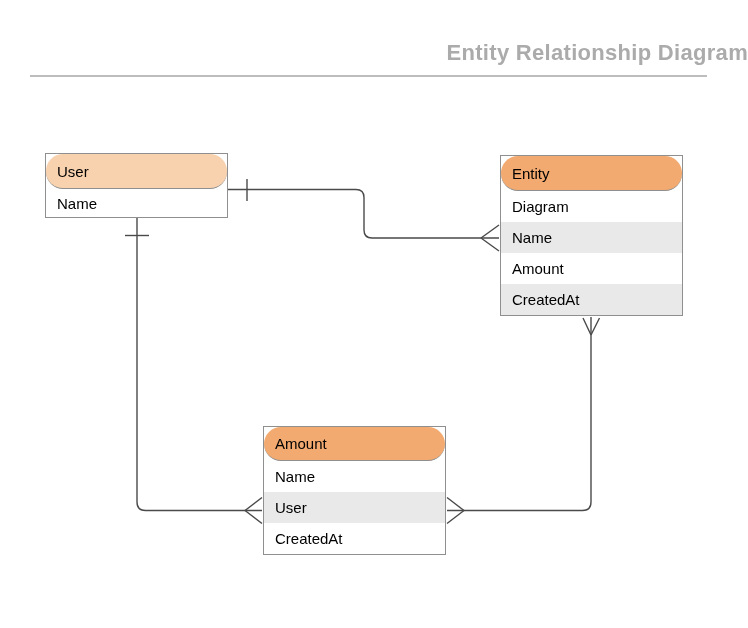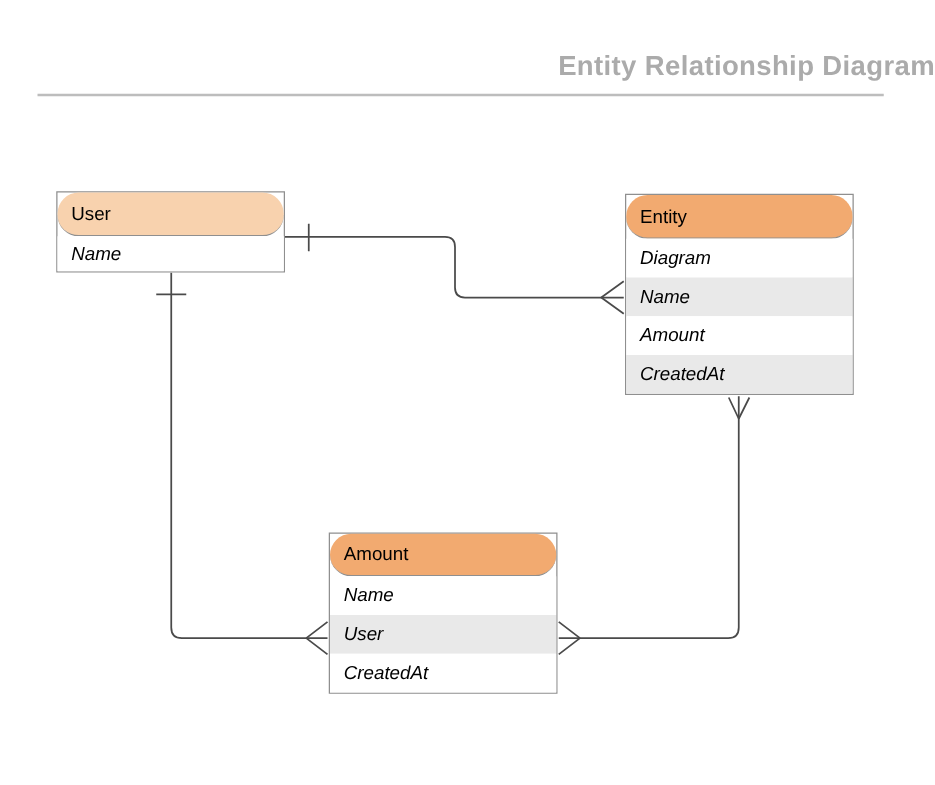--- a/index.html
+++ b/index.html
@@ -31,21 +31,20 @@
     font-size:15px;color:#000;
   }
   .erd-header{
     display:flex;align-items:center;box-sizing:border-box;padding-left:11px;
     border-bottom:1px solid var(--table-border);
     border-radius:17px;
   }
   .erd-row{
     display:flex;align-items:center;box-sizing:border-box;padding-left:11px;
     background:#fff;
-    font-style:italic;
   }
   .erd-row:nth-child(even){background:var(--row-alt-fill);}
   .table-user{left:45px;top:153px;}
   .table-user .erd-header{height:35px;background:var(--user-header-fill);}
   .table-user .erd-row{height:28px;}
   .table-entity{left:500px;top:155px;text-align:right;}
   .table-entity .erd-header{height:35px;background:var(--entity-header-fill);}
   .table-entity .erd-row{height:31px;}
   .table-group{left:263px;top:426px;}
   .table-group .erd-header{height:34px;background:var(--group-header-fill);}

